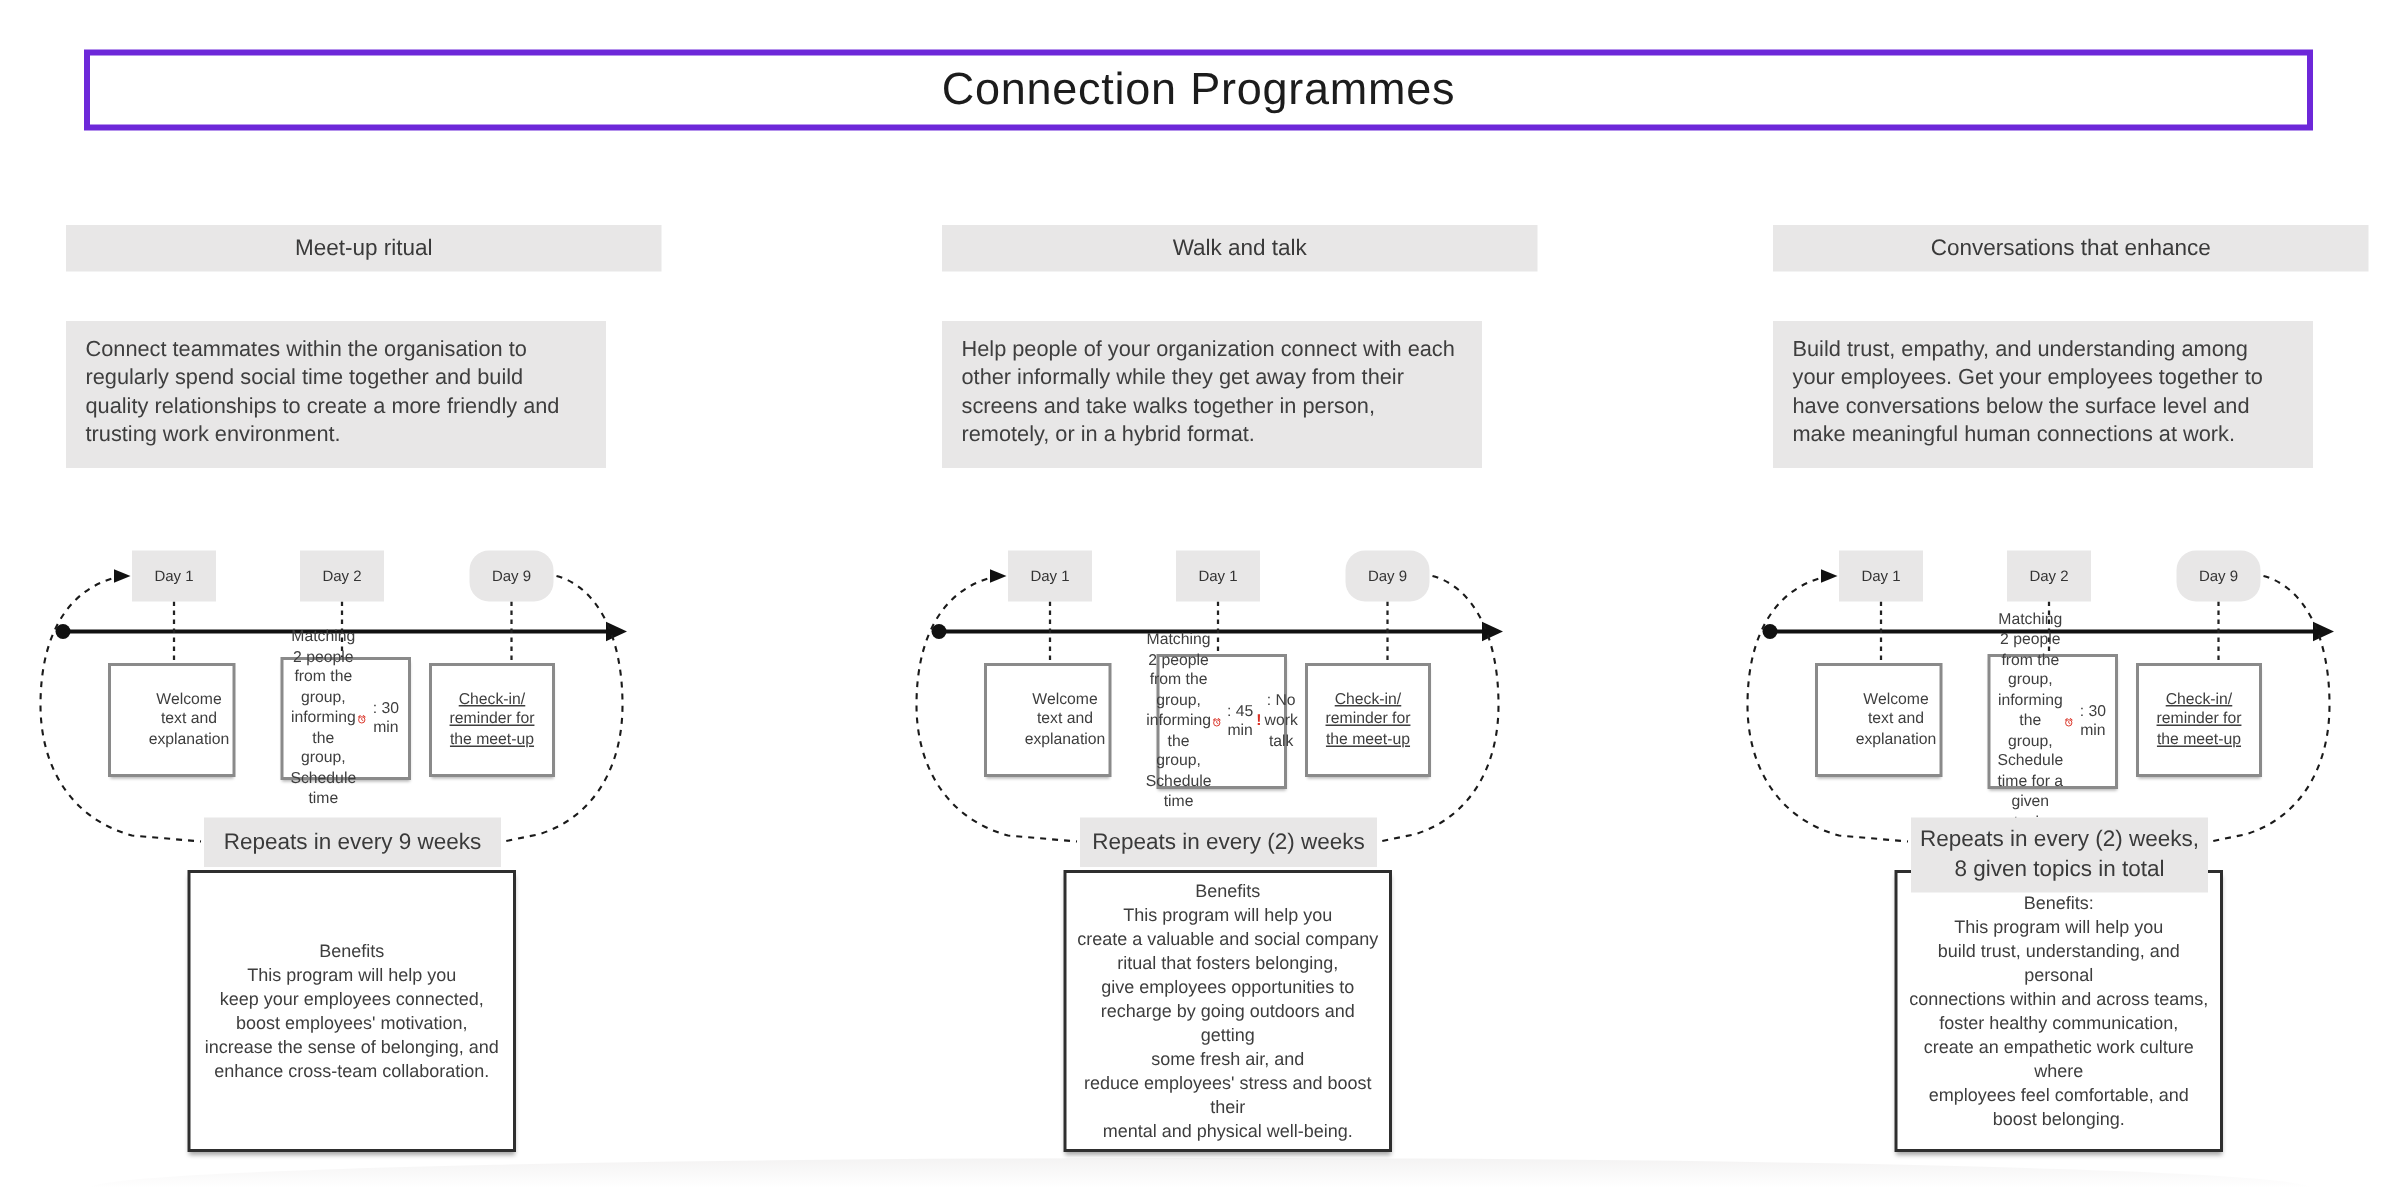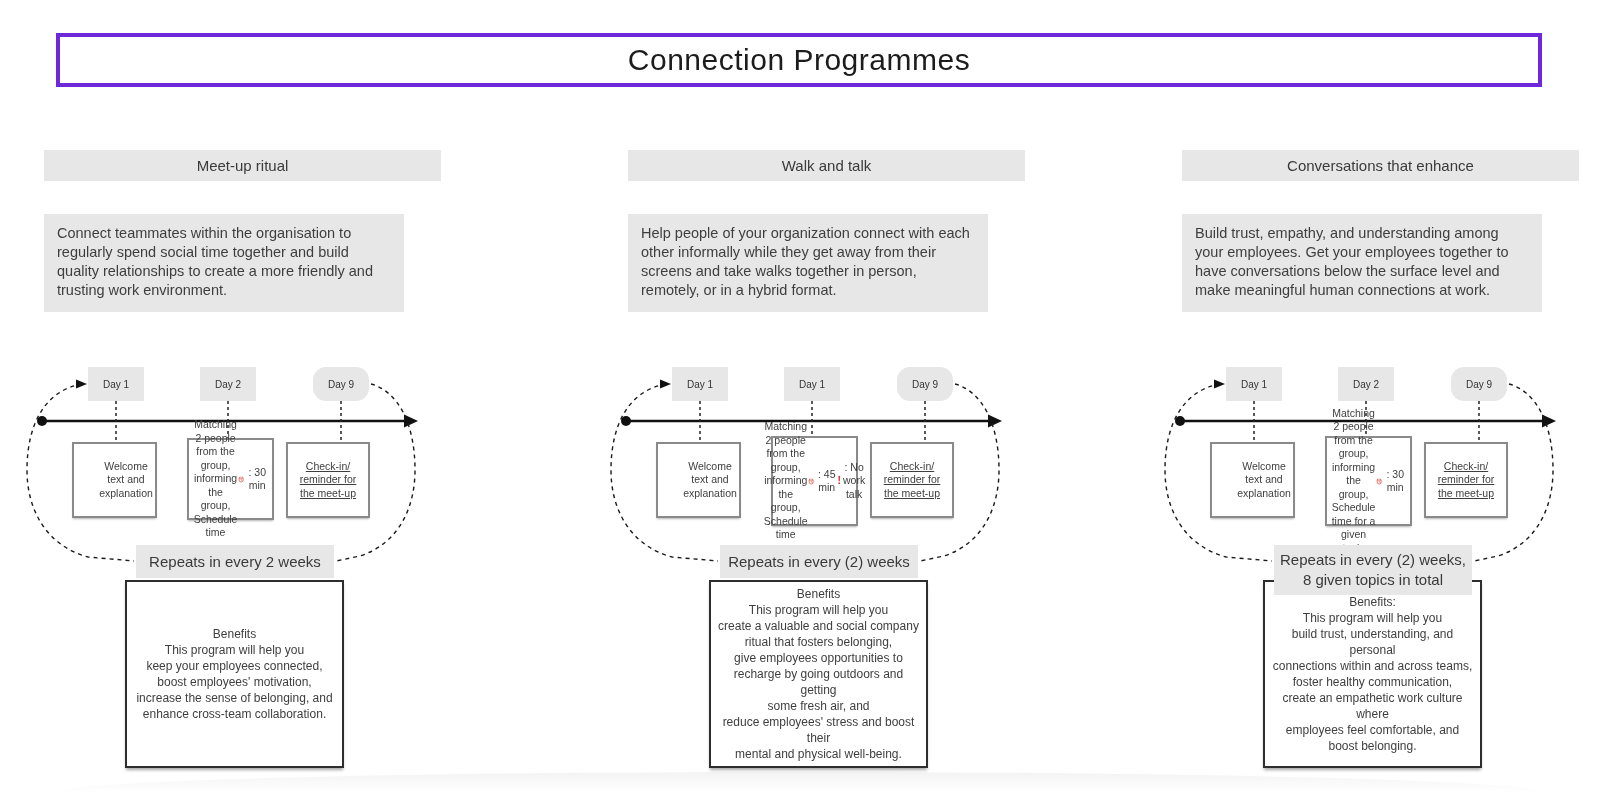--- a/index.html
+++ b/index.html
@@ -141,21 +141,21 @@
           <svg class="clock-svg" viewBox="0 0 24 24">
               <use href="#alarm-clock"></use>
             </svg>
           <span>: 30 min</span>
         </span>
       </div>
       <div class="step s3">
         <span>Check-in/ reminder for the meet-up</span>
       </div>
 
-      <div class="repeat">Repeats in every 2 weeks</div>
+      <div class="repeat">Repeats in every 9 weeks</div>
     </div>
 
     <div class="benefits">Benefits
 This program will help you
 keep your employees connected,
 boost employees' motivation,
 increase the sense of belonging, and
 enhance cross-team collaboration.</div>
   </section>
 

